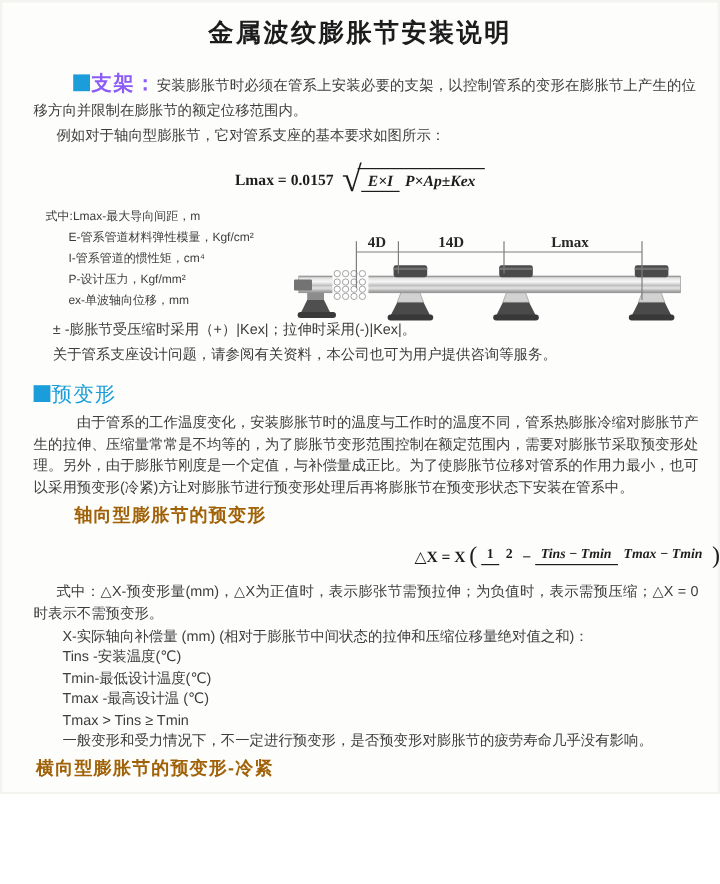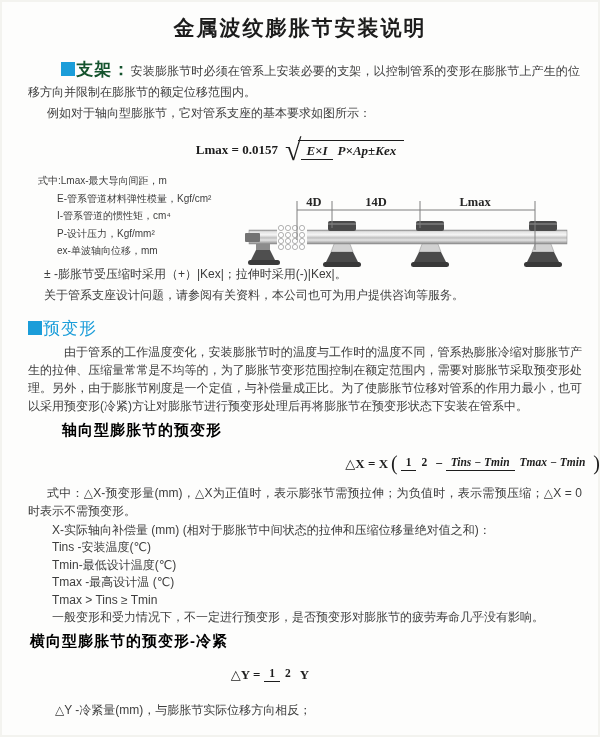--- a/index.html
+++ b/index.html
@@ -1,33 +1,33 @@
 <!DOCTYPE html>
 <html><head>
 <meta charset="utf-8">
 <style>
   html,body{margin:0;padding:0;background:#ffffff;}
   .page{
     position:relative;
-    width:600px;height:737px;
+    width:600px;height:662px;
     background:#fdfdfc;
     box-shadow:inset 0 0 0 2px #f3f3ef;
     overflow:hidden;
     font-family:"Liberation Sans","DejaVu Sans",sans-serif;
     color:#3d3d3d;
     font-size:12px;
   }
   h1.title{
     margin:13px 0 0 0;
     text-align:center;
     font-size:21px;line-height:30px;
     letter-spacing:2px;
     color:#1c1c1c;font-weight:bold;
   }
-  .sec-head{font-size:17px;font-weight:bold;color:#14532d;letter-spacing:1px;font-family:Liberation Serif, serif;}
+  .sec-head{font-size:17px;font-weight:bold;color:#8b5cf6;letter-spacing:1px;font-family:Liberation Serif, serif;}
   .sq{display:inline-block;width:14px;height:14px;background:#1b9dd9;vertical-align:-1px;margin-right:1px;}
   p.intro{margin:16px 20px 0 28px;line-height:21px;text-indent:33px;text-align:justify;}
   p.example{margin:0 20px 0 28px;line-height:21px;text-indent:19px;}
 
   .formula{
     font-family:"Liberation Serif","DejaVu Serif",serif;
     font-weight:bold;color:#1d1d1d;font-size:13px;
   }
   .f1{margin:7px 0 2px 0;height:38px;display:flex;justify-content:center;align-items:center;}
   .frac{display:inline-flex;flex-direction:row;text-align:center;line-height:1.15;vertical-align:middle;}
@@ -39,21 +39,21 @@
   .radicand{border-top:1.6px solid #1d1d1d;padding:2px 3px 0 3px;}
 
   .vars{margin:3px 0 0 38px;line-height:17.5px;font-size:10px;width:255px;}
   .vars > div{padding-left:19px;}
   .vars > div:first-child{padding-left:0;}
   .notes{margin:4px 0 12px 44px;line-height:21px;}
   .notes p{margin:0;}
 
   h2.sec{margin:9px 0 0 28px;font-size:17px;line-height:22px;color:#1b9dd9;font-weight:normal;letter-spacing:1px;}
   p.para{margin:3px 18px 0 28px;line-height:18px;text-indent:36px;text-align:justify;}
-  h3.sub{font-size:15px;line-height:20px;color:#000000;font-weight:bold;letter-spacing:1px;margin:0;}
+  h3.sub{font-size:15px;line-height:20px;color:#a16207;font-weight:bold;letter-spacing:1px;margin:0;}
   h3.axial{margin:5px 0 0 62px;}
   h3.lateral{margin:4px 0 0 30px;}
 
   .f2{margin:7px 0 2px 0;height:34px;display:flex;justify-content:flex-end;align-items:center;}
   .f2 .inner{display:inline-flex;align-items:center;gap:3px;}
   .paren{font-size:20px;font-weight:normal;}
   .small-frac{font-size:11.5px;}
   p.explain{margin:3px 18px 0 28px;line-height:18px;text-indent:19px;text-align:justify;}
   .deflines{margin:2px 0 0 52px;line-height:17.5px;}
   .f3{margin:9px 0 2px 0;height:30px;display:flex;justify-content:center;align-items:center;transform:translateX(-30px);}

